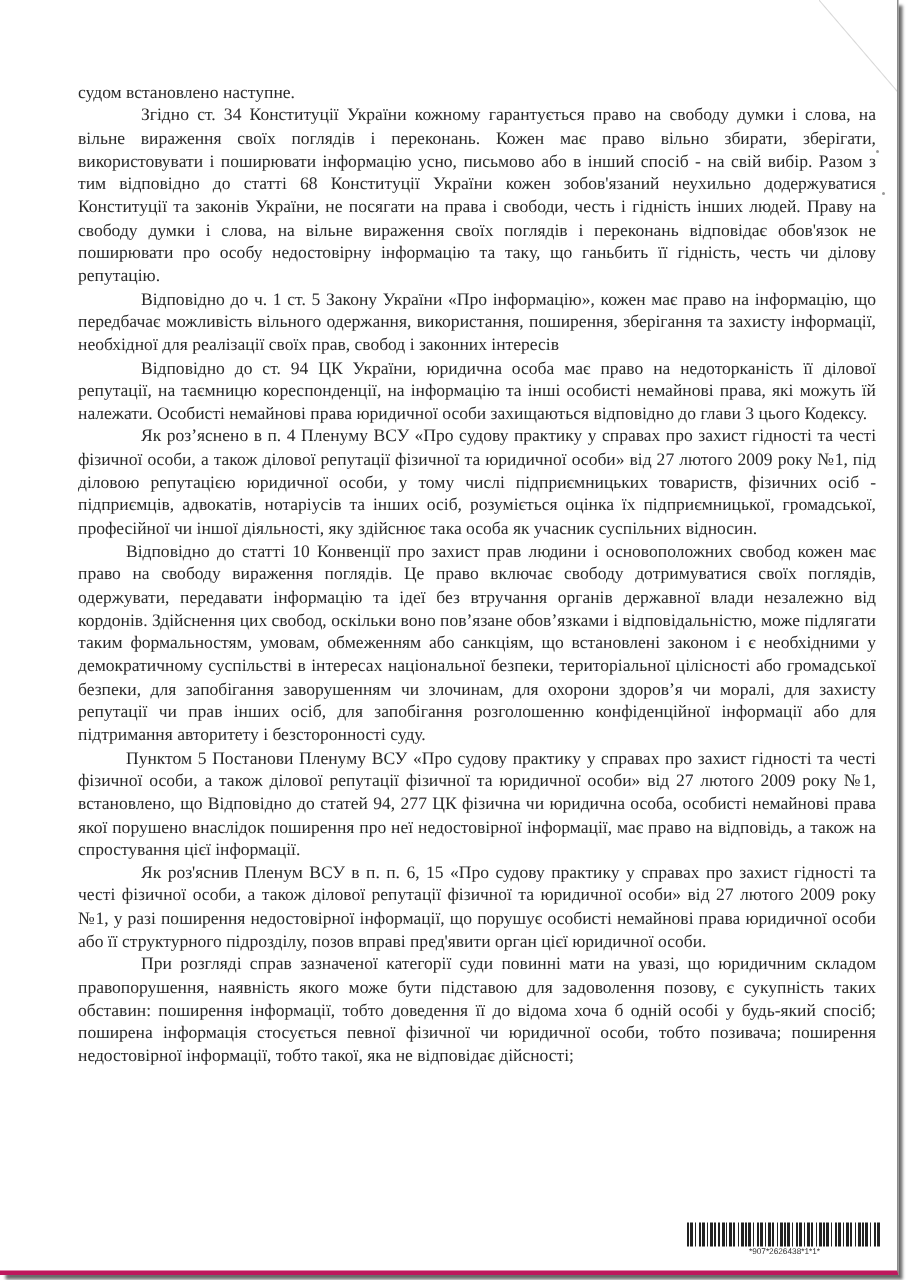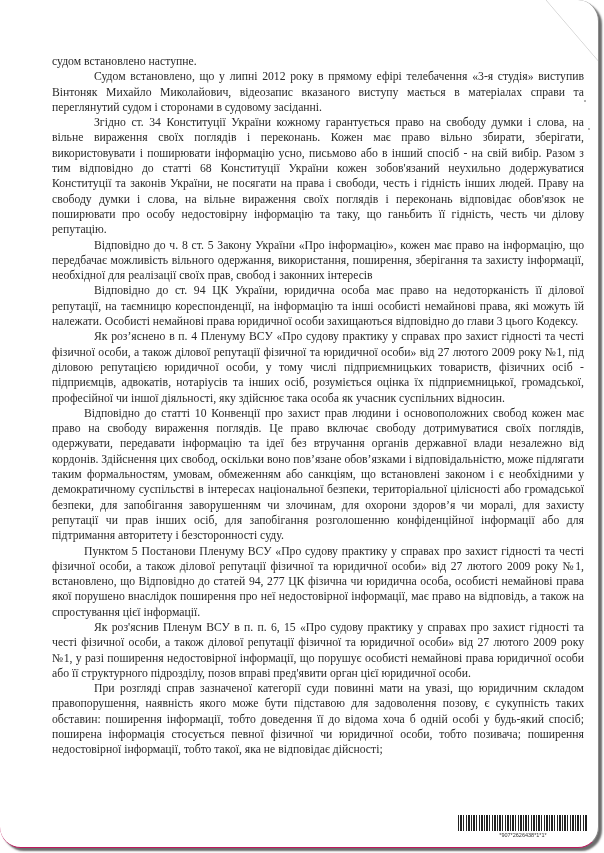--- a/index.html
+++ b/index.html
@@ -1,23 +1,22 @@
 <!DOCTYPE html>
 <html><head>
 <meta charset="utf-8">
 <style>
   html, body { margin: 0; padding: 0; background: #ffffff; }
   body { width: 604px; height: 853px; position: relative; overflow: hidden; }
   .page {
     position: absolute; left: 0; top: 0; width: 598px; height: 847px;
     background: #ffffff;
     box-shadow: 3px 3px 2px #6b6b6b;
-    border-right: 1px solid #8a8a8a; border-bottom: 1px solid #be185d;
+    border-right: 1px solid #8a8a8a; border-bottom: 3px solid #be185d;
     overflow: hidden;
-    border-radius: 21px;
   }
   .fold {
     position: absolute; left: 546px; top: 0; width: 60px; height: 70px;
     background: linear-gradient(to bottom left, transparent 49.3%, #d6d6d6 50%, transparent 50.8%);
   }
   .text {
     position: absolute; left: 52px; top: 54px; width: 532px;
     font-family: "Liberation Serif", serif;
     font-size: 11.7px; line-height: 15.3px; color: #2a2a2a;
   }
@@ -36,23 +35,22 @@
   }
   .dot { position: absolute; width: 2px; height: 2px; background: #999; border-radius: 1px; }
 </style>
 </head>
 <body>
 
 <div class="page">
   <div class="fold"></div>
   <div class="text">
     <p>судом встановлено наступне.</p>
-    <p class="ind">Судом встановлено, що у липні 2012 року в прямому ефірі телебачення «3-я студія» виступив Вінтоняк Михайло Миколайович, відеозапис вказаного виступу мається в матеріалах справи та переглянутий судом і сторонами в судовому засіданні.</p>
     <p class="ind">Згідно ст. 34 Конституції України кожному гарантується право на свободу думки і слова, на вільне вираження своїх поглядів і переконань. Кожен має право вільно збирати, зберігати, використовувати і поширювати інформацію усно, письмово або в інший спосіб - на свій вибір. Разом з тим відповідно до статті 68 Конституції України кожен зобов'язаний неухильно додержуватися Конституції та законів України, не посягати на права і свободи, честь і гідність інших людей. Праву на свободу думки і слова, на вільне вираження своїх поглядів і переконань відповідає обов'язок не поширювати про особу недостовірну інформацію та таку, що ганьбить її гідність, честь чи ділову репутацію.</p>
-    <p class="ind">Відповідно до ч. 8 ст. 5 Закону України «Про інформацію», кожен має право на інформацію, що передбачає можливість вільного одержання, використання, поширення, зберігання та захисту інформації, необхідної для реалізації своїх прав, свобод і законних інтересів</p>
+    <p class="ind">Відповідно до ч. 1 ст. 5 Закону України «Про інформацію», кожен має право на інформацію, що передбачає можливість вільного одержання, використання, поширення, зберігання та захисту інформації, необхідної для реалізації своїх прав, свобод і законних інтересів</p>
     <p class="ind">Відповідно до ст. 94 ЦК України, юридична особа має право на недоторканість її ділової репутації, на таємницю кореспонденції, на інформацію та інші особисті немайнові права, які можуть їй належати. Особисті немайнові права юридичної особи захищаються відповідно до глави 3 цього Кодексу.</p>
     <p class="ind">Як роз’яснено в п. 4 Пленуму ВСУ «Про судову практику у справах про захист гідності та честі фізичної особи, а також ділової репутації фізичної та юридичної особи» від 27 лютого 2009 року №1, під діловою репутацією юридичної особи, у тому числі підприємницьких товариств, фізичних осіб - підприємців, адвокатів, нотаріусів та інших осіб, розуміється оцінка їх підприємницької, громадської, професійної чи іншої діяльності, яку здійснює така особа як учасник суспільних відносин.</p>
     <p class="ind2">Відповідно до статті 10 Конвенції про захист прав людини і основоположних свобод кожен має право на свободу вираження поглядів. Це право включає свободу дотримуватися своїх поглядів, одержувати, передавати інформацію та ідеї без втручання органів державної влади незалежно від кордонів. Здійснення цих свобод, оскільки воно пов’язане обов’язками і відповідальністю, може підлягати таким формальностям, умовам, обмеженням або санкціям, що встановлені законом і є необхідними у демократичному суспільстві в інтересах національної безпеки, територіальної цілісності або громадської безпеки, для запобігання заворушенням чи злочинам, для охорони здоров’я чи моралі, для захисту репутації чи прав інших осіб, для запобігання розголошенню конфіденційної інформації або для підтримання авторитету і безсторонності суду.</p>
     <p class="ind2">Пунктом 5 Постанови Пленуму ВСУ «Про судову практику у справах про захист гідності та честі фізичної особи, а також ділової репутації фізичної та юридичної особи» від 27 лютого 2009 року №1, встановлено, що Відповідно до статей 94, 277 ЦК фізична чи юридична особа, особисті немайнові права якої порушено внаслідок поширення про неї недостовірної інформації, має право на відповідь, а також на спростування цієї інформації.</p>
     <p class="ind">Як роз'яснив Пленум ВСУ в п. п. 6, 15 «Про судову практику у справах про захист гідності та честі фізичної особи, а також ділової репутації фізичної та юридичної особи» від 27 лютого 2009 року №1, у разі поширення недостовірної інформації, що порушує особисті немайнові права юридичної особи або її структурного підрозділу, позов вправі пред'явити орган цієї юридичної особи.</p>
     <p class="ind">При розгляді справ зазначеної категорії суди повинні мати на увазі, що юридичним складом правопорушення, наявність якого може бути підставою для задоволення позову, є сукупність таких обставин: поширення інформації, тобто доведення її до відома хоча б одній особі у будь-який спосіб; поширена інформація стосується певної фізичної чи юридичної особи, тобто позивача; поширення недостовірної інформації, тобто такої, яка не відповідає дійсності;</p>
   </div>
   <span class="dot" style="left:584px;top:100px;"></span>
   <span class="dot" style="left:588px;top:128px;"></span>
   <div class="barcode"></div>

